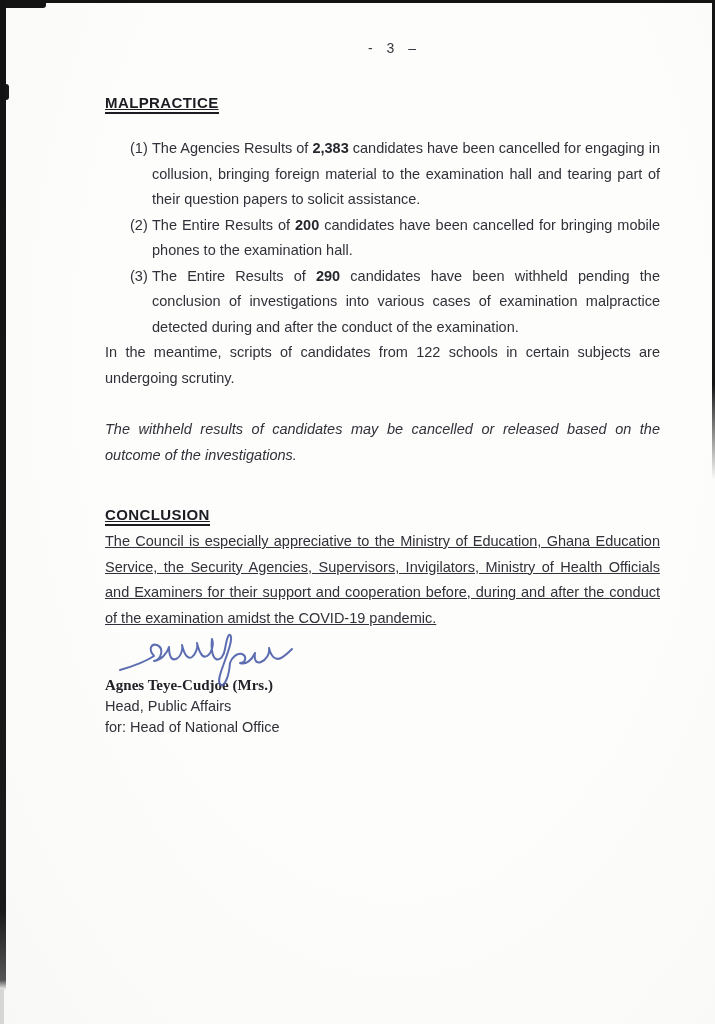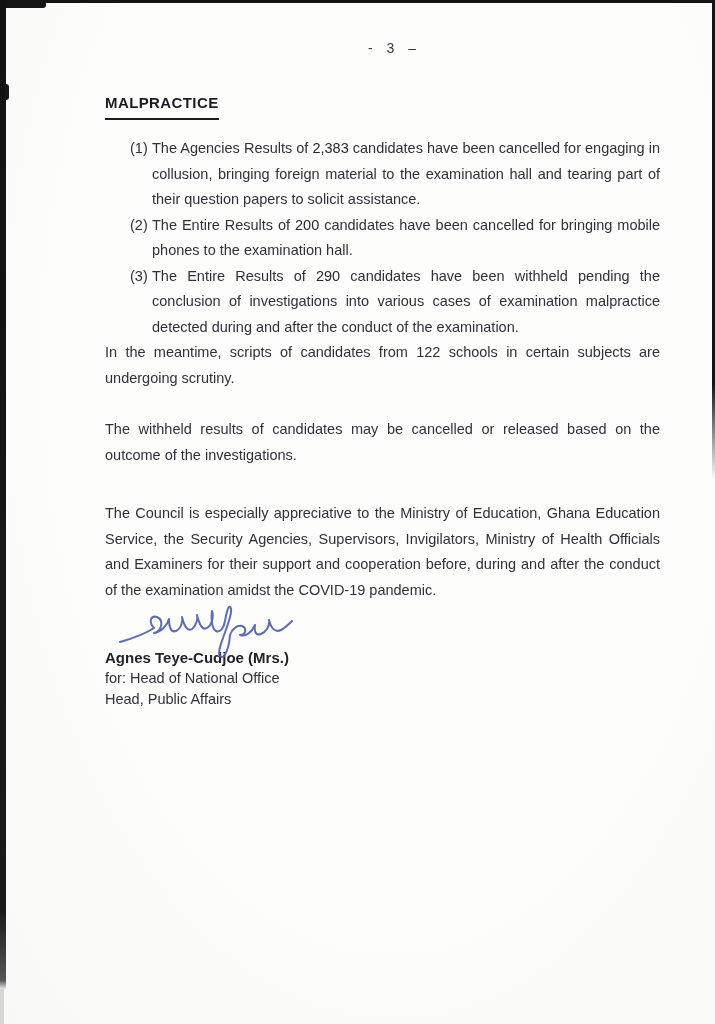--- a/index.html
+++ b/index.html
@@ -36,40 +36,40 @@
     font-size: 14px; line-height: 16px;
     word-spacing: 10px;
     color: #3a3b42;
   }
   .heading {
     margin: 38px 0 0 0;
     font-size: 15px; line-height: 18px;
     font-weight: 700; letter-spacing: 0.4px;
     color: #1c1d23;
   }
-  .heading > span { border-bottom: 2px solid #1c1d23; padding-bottom: 7px; }
+  .heading > span { border-bottom: 2px solid #1c1d23; padding-bottom: 1px; text-decoration: underline; }
   .h-conclusion { margin-top: 38px; }
 
   .num-list { margin-top: 24px; }
   .li { position: relative; padding-left: 47px; text-align: justify; }
   .li .marker { position: absolute; left: 25px; top: 0; }
-  .li b { font-weight: 400; color: #27282e; }
+  .li b { font-weight: 700; color: #27282e; }
 
   .para { margin: 0; text-align: justify; }
   .p-meantime  { }
-  .p-withheld  { margin-top: 26px; }
-  .p-council   { margin-top: 33px; }
+  .p-withheld  { margin-top: 26px; font-style: italic; }
+  .p-council   { margin-top: 5px; text-decoration: underline; }
 
   .sig-block { position: relative; height: 130px; }
   .sig-ink {
     position: absolute; top: 2px; left: 13px;
     pointer-events: none; z-index: 2;
   }
   .sig-text { padding-top: 44px; line-height: 21px; font-size: 14.5px; }
-  .sig-name { font-weight: 700; font-size: 15px; color: #222329; }
+  .sig-name { font-weight: 700; font-size: 15px; color: #222329; font-family: Liberation Serif, serif; }
 </style>
 </head>
 <body>
 
 <div class="page">
 
   <div class="edge-top"></div>
   <div class="edge-corner"></div>
   <div class="edge-left"></div>
   <div class="edge-left-notch"></div>
@@ -102,20 +102,23 @@
         <span>The Entire Results of</span>
         <b>290</b>
         <span>candidates have been withheld pending the conclusion of investigations into various cases of examination malpractice detected during and after the conduct of the examination.</span>
       </div>
     </div>
 
     <p class="para p-meantime">In the meantime, scripts of candidates from 122 schools in certain subjects are undergoing scrutiny.</p>
 
     <p class="para p-withheld">The withheld results of candidates may be cancelled or released based on the outcome of the investigations.</p>
 
+    <div class="heading h-conclusion">
+      <span>CONCLUSION</span>
+    </div>
 
     <p class="para p-council">The Council is especially appreciative to the Ministry of Education, Ghana Education Service, the Security Agencies, Supervisors, Invigilators, Ministry of Health Officials and Examiners for their support and cooperation before, during and after the conduct of the examination amidst the COVID-19 pandemic.</p>
 
     <div class="sig-block">
       <svg class="sig-ink" width="176" height="58" viewBox="0 0 176 58" aria-hidden="true">
         <path d="M2 37
                  C 16 33, 27 29, 36 23
                  C 30 17, 33 10, 39 12
                  C 46 15, 44 26, 36 28
                  C 43 27, 49 21, 51 14
@@ -135,19 +138,19 @@
                  C 114 24, 119 20, 124 21
                  C 129 23, 128 30, 122 30
                  C 128 32, 134 27, 137 20
                  C 136 27, 138 31, 143 29
                  C 148 27, 152 21, 151 15
                  C 153 23, 157 28, 163 25
                  C 167 23, 171 19, 174 16" fill="none" stroke="#4f61ab" stroke-width="2" stroke-linecap="round" stroke-linejoin="round" opacity="0.92"></path>
       </svg>
       <div class="sig-text">
         <div class="sig-name">Agnes Teye-Cudjoe (Mrs.)</div>
+        <div>Head, Public Affairs</div>
         <div>for: Head of National Office</div>
-        <div>Head, Public Affairs</div>
       </div>
     </div>
 
   </div>
 </div>
 
 </body></html>

